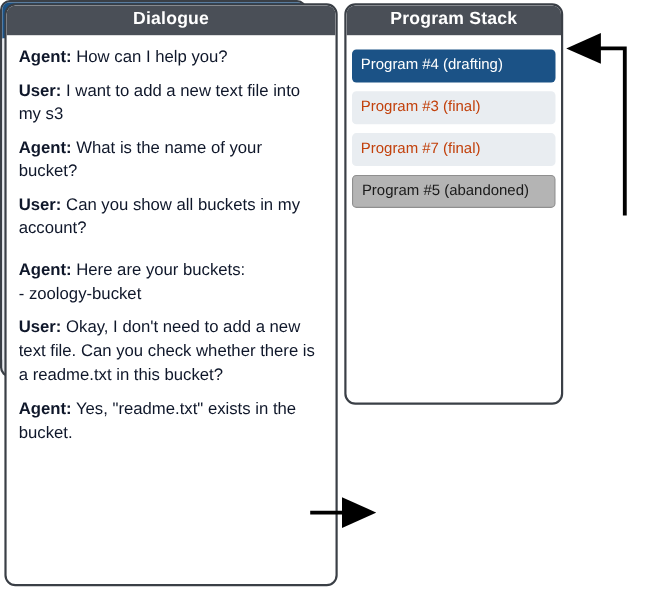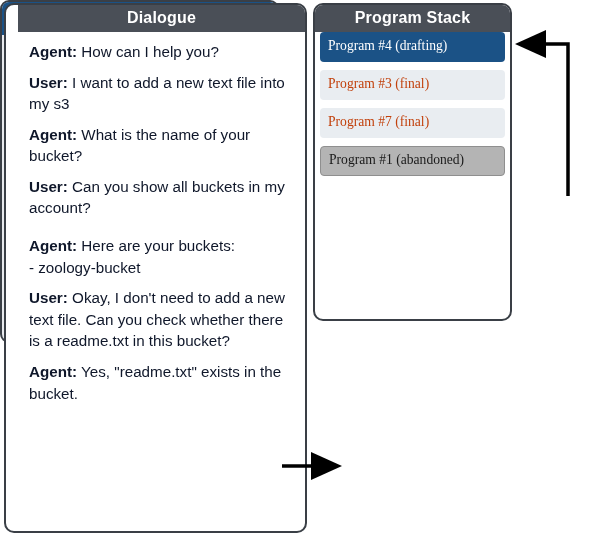--- a/index.html
+++ b/index.html
@@ -34,46 +34,44 @@
     padding: 3px 0 4px 0;
     line-height: 1.25;
   }
 
   
   #dialogue-panel {
     left: 4px;
     top: 3px;
     width: 303px;
     height: 530px;
-    padding-left: 12px;
   }
   .dialogue-body {
     padding: 9px 10px 0 11px;
     box-sizing: border-box;
   }
   .msg {
     font-size: 15.2px;
     line-height: 1.42;
     color: #0f172a;
     margin: 0 0 9px 0;
   }
   .msg.tight { margin-bottom: 16px; }
   .msg .speaker { font-weight: bold; }
 
   
   #stack-panel {
     left: 313px;
     top: 3px;
     width: 199px;
-    height: 318px;
+    height: 365px;
   }
   .stack-body {
-    padding: 0 5px 5px 5px;
+    padding: 13px 5px 5px 5px;
     box-sizing: border-box;
-    font-family: Liberation Serif, serif;
   }
   .stack-item {
     box-sizing: border-box;
     font-size: 13.6px;
     border-radius: 4px;
     padding: 7px 8px 8px 8px;
     margin-bottom: 8px;
     line-height: 1.1;
   }
   .stack-item.active {
@@ -150,21 +148,21 @@
       <p class="msg"><span class="speaker">Agent:</span><span> Yes, "readme.txt" exists in the bucket.</span></p>
     </div>
 </div>
 
 <div class="panel" id="stack-panel">
   <div class="panel-header">Program Stack</div>
   <div class="stack-body" id="stack-body">
       <div class="stack-item active">Program #4 (drafting)</div>
       <div class="stack-item final">Program #3 (final)</div>
       <div class="stack-item final">Program #7 (final)</div>
-      <div class="stack-item abandoned">Program #1 (abandoned)</div>
+      <div class="stack-item abandoned">Program #5 (abandoned)</div>
     </div>
 </div>
 
 <div id="code-panel">
   <div class="code-header">Program #4: drafting</div>
   <div class="code-body" id="code-body"><div><span>s3.put_object(</span></div><div><span>    Bucket=</span><span class="tok-str">"zoology-</span></div><div><span class="tok-str">bucket"</span><span>,</span></div><div><span>    Key=</span><span class="tok-str">"readme.txt"</span><span>,</span></div><div><span>    Body=</span><span class="tok-str">"{}\n{}"</span><span>.format(</span></div><div><span>      s3.get_object(</span></div><div><span>      Bucket=</span><span class="tok-str">"zoology-</span></div><div><span class="tok-str">bucket"</span><span>,</span></div><div><span>      Key=</span><span class="tok-str">"readme.txt"</span></div><div><span>        )</span></div><div><span>        .get(</span><span class="tok-str">"Body"</span><span>)</span></div><div><span>        .read(),</span></div><div><span>        </span><span class="tok-hole">?1</span></div><div><span>    )</span></div><div><span>)</span></div></div>
 </div>
 
 <svg class="arrow-svg" viewBox="0 0 610 538">
   <defs>

